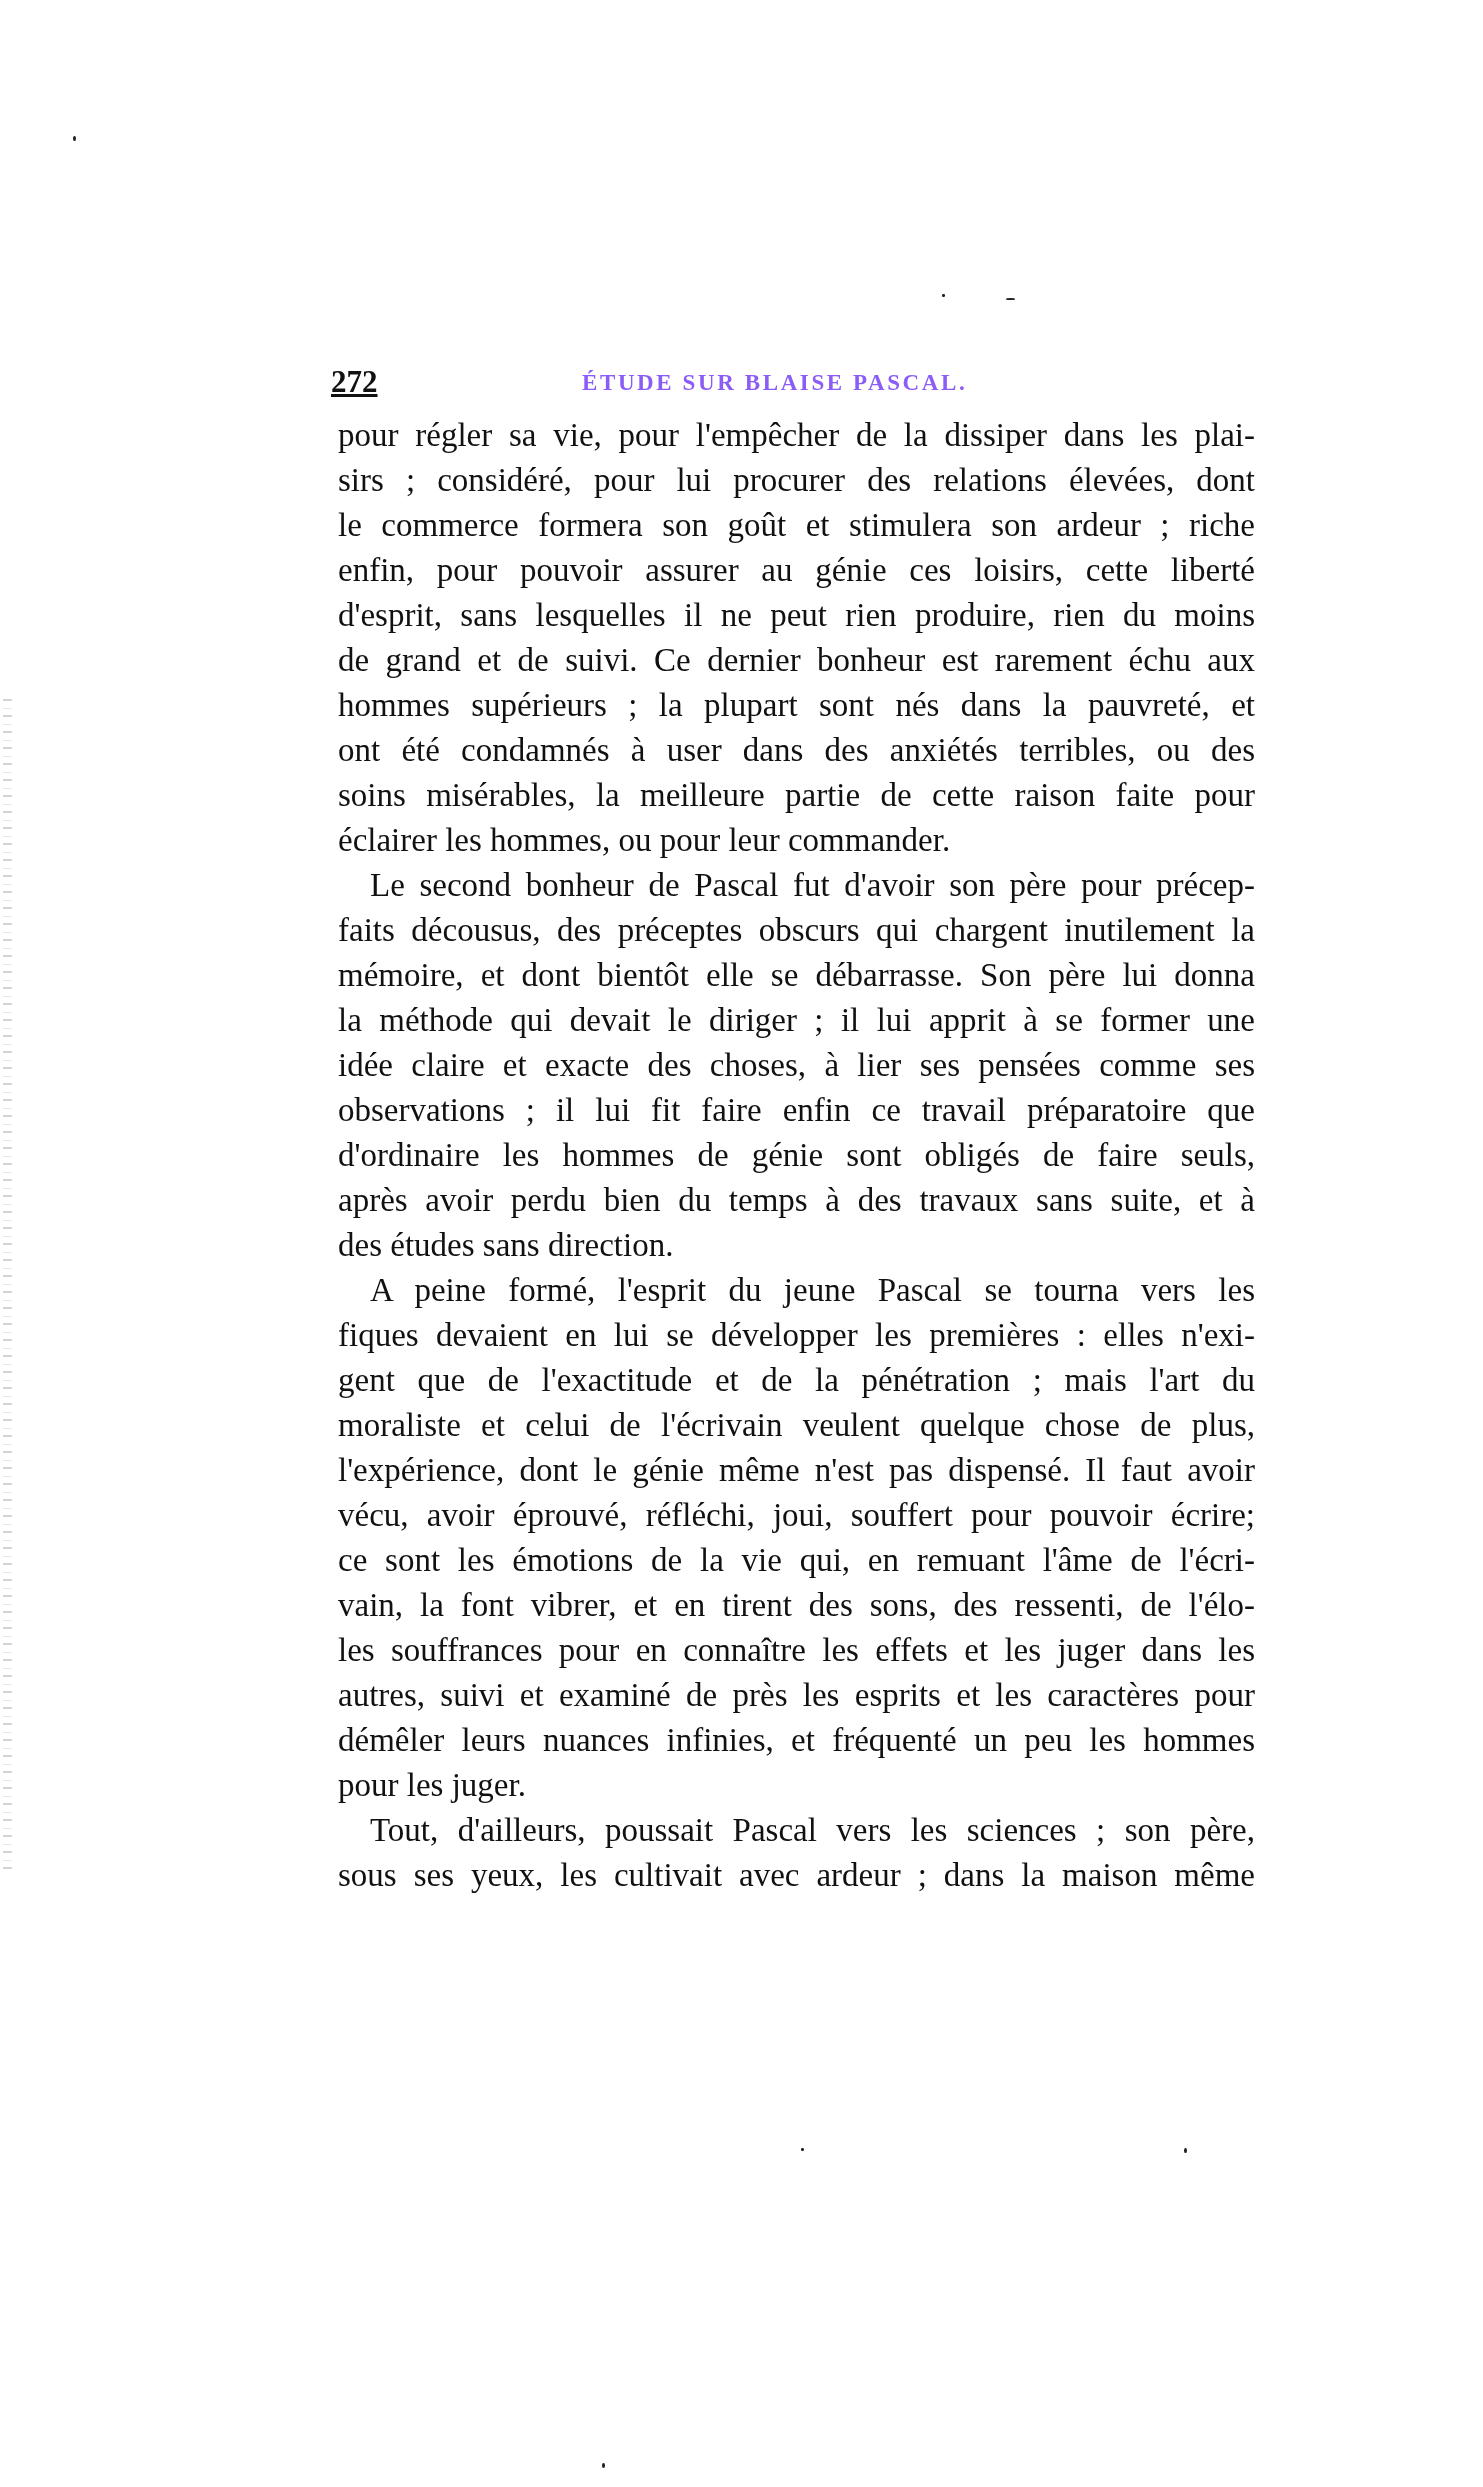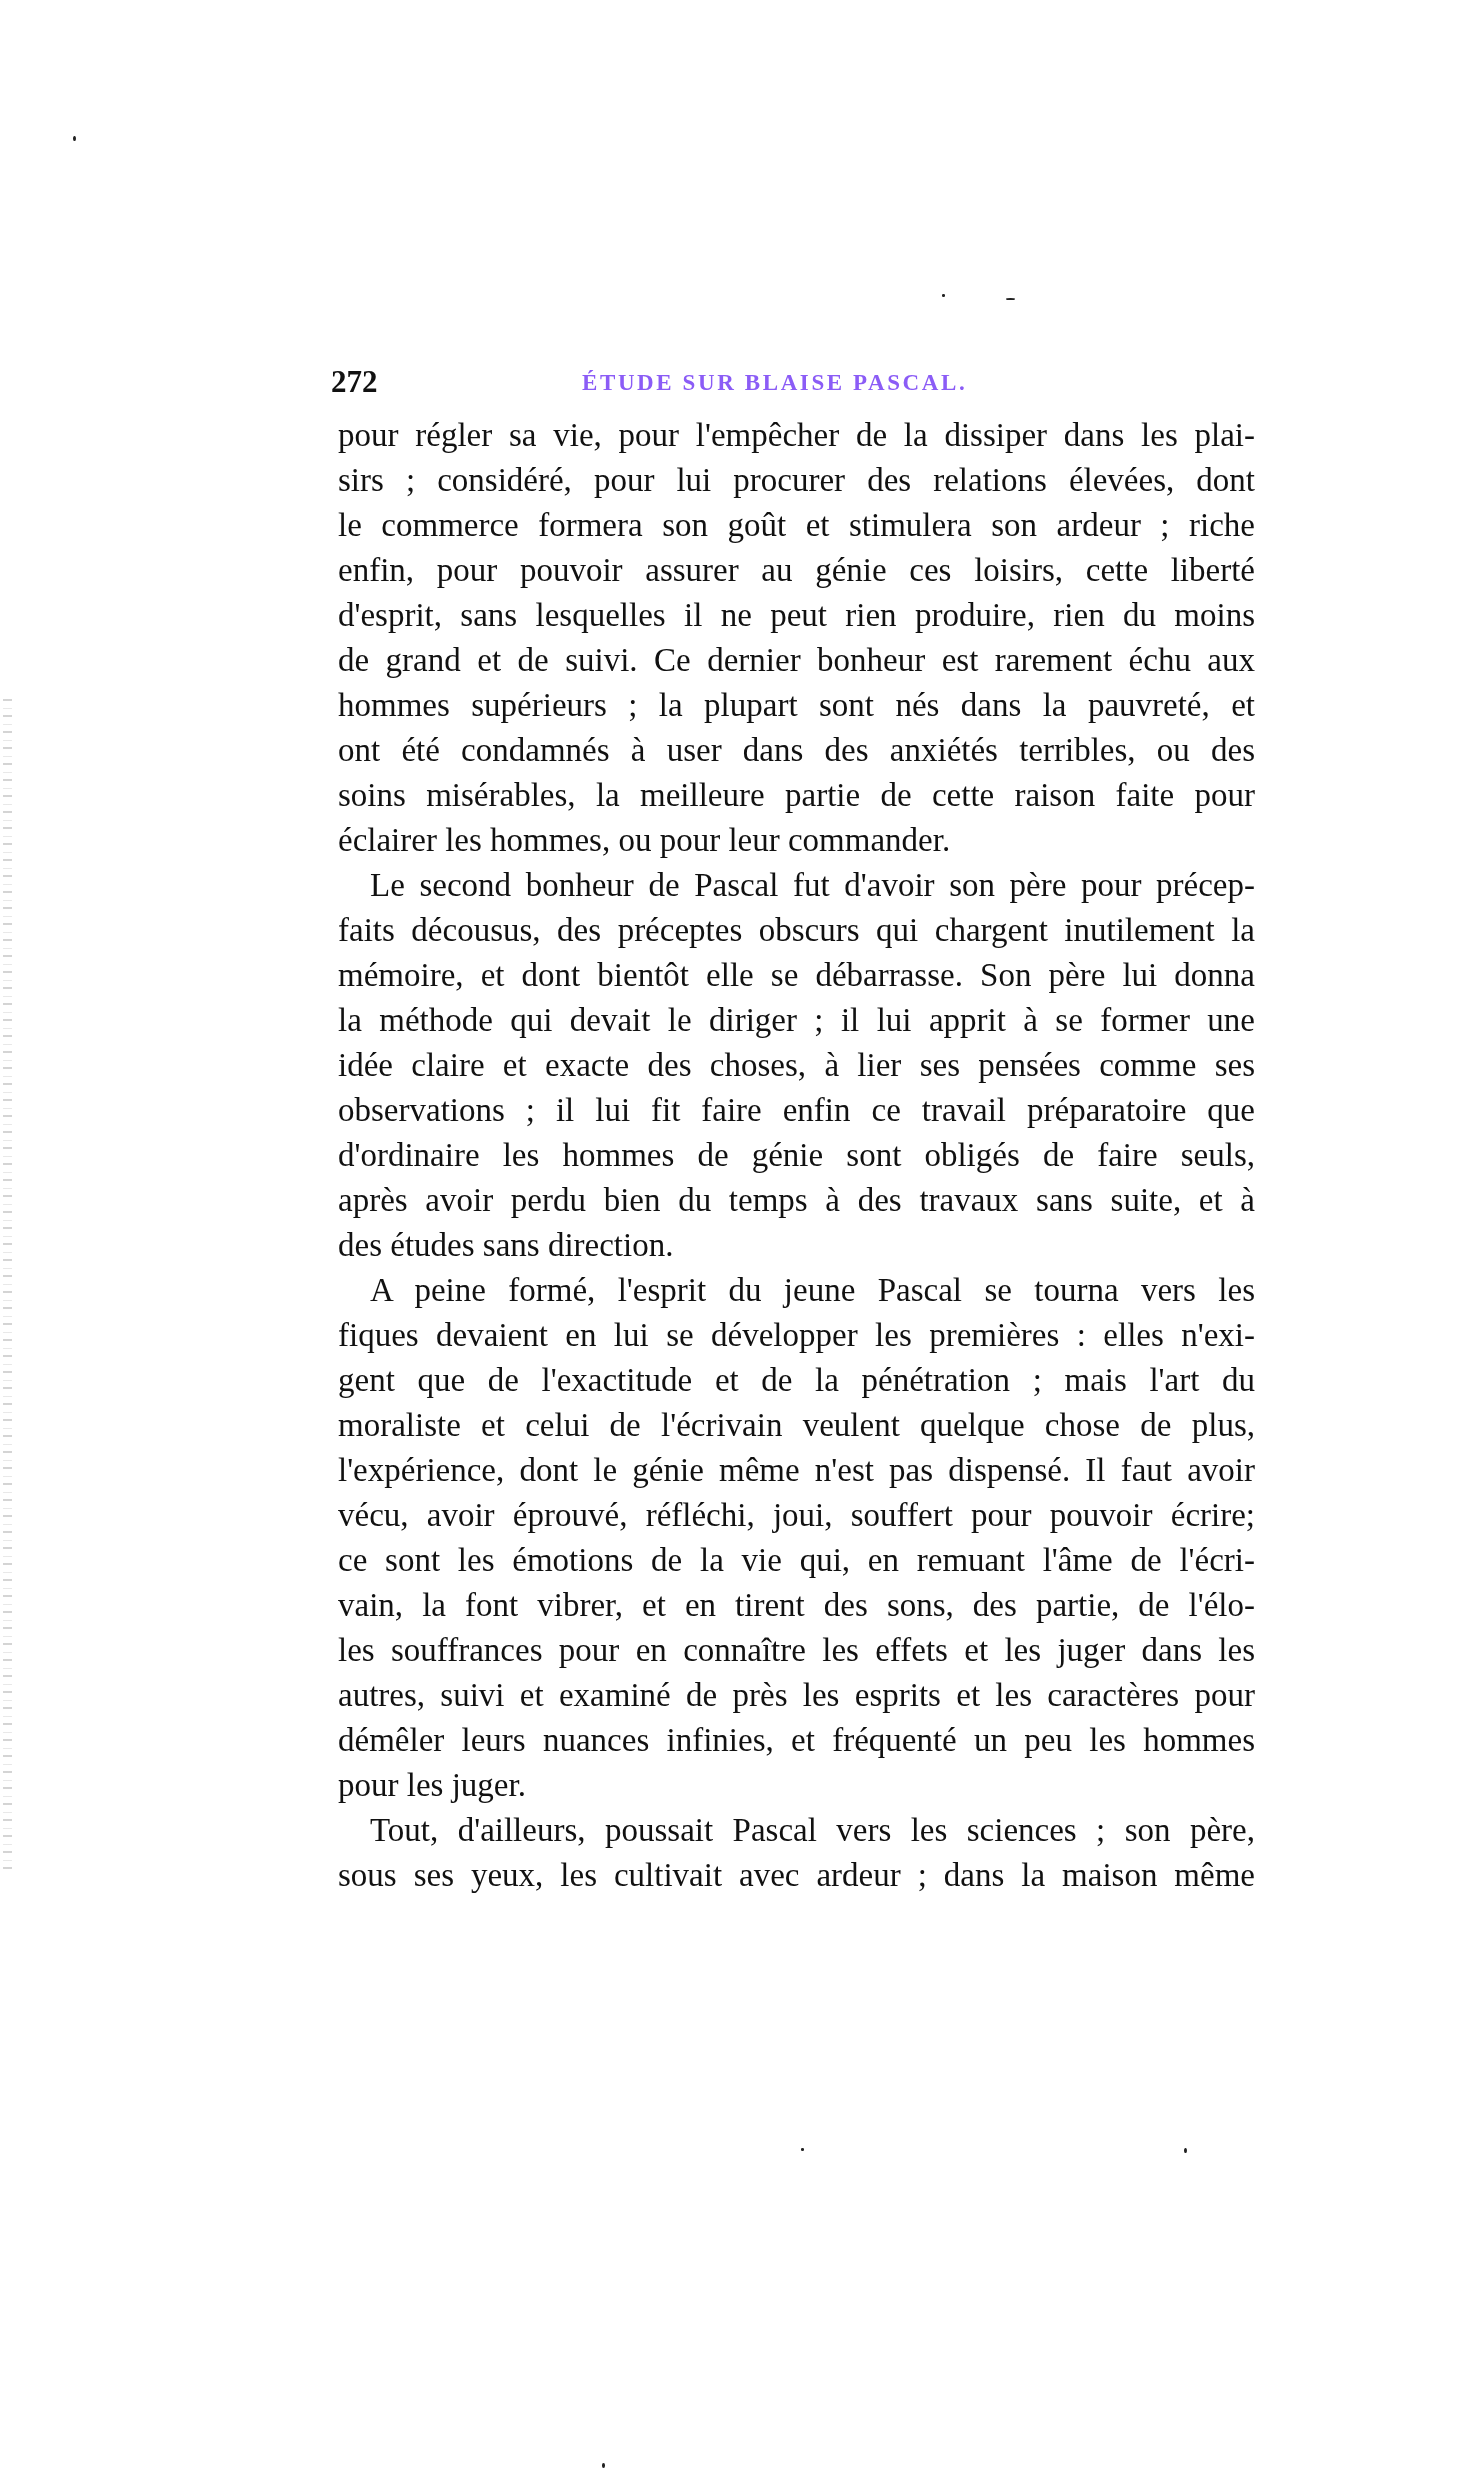--- a/index.html
+++ b/index.html
@@ -8,21 +8,21 @@
   .scan-edge {
     position: absolute; left: 3.4px; top: 699px; width: 8.5px; height: 1176px;
     background-image: repeating-linear-gradient(to bottom, rgba(0,0,0,0.28) 0 1.7px, transparent 1.7px 9.4px, rgba(0,0,0,0.15) 9.4px 10.2px, transparent 10.2px 16px);
     opacity: 0.6;
   }
   .speck { position: absolute; background: #222; border-radius: 50%; }
   .running-head { position: absolute; left: 331px; top: 363px; width: 916px; height: 38px; }
   .page-number {
     position: absolute; left: 0; top: 0;
     font-family: "Liberation Serif", serif; font-weight: bold;
-    font-size: 31px; line-height: 38px; color: #111;
+    font-size: 31px; line-height: 38px; color: #111; text-decoration: underline;
   }
   .head-title {
     position: absolute; left: 251px; top: 3.4px;
     font-family: "Liberation Serif", serif; font-weight: bold;
     font-size: 23px; line-height: 34px; letter-spacing: 2.6px; color: #8b5cf6;
   }
   .body-text {
     position: absolute; left: 338px; top: 413px; width: 917px;
     font-family: "Liberation Serif", serif;
     font-size: 33px; color: #111;
@@ -72,21 +72,21 @@
       <span class="line">d'ordinaire les hommes de génie sont obligés de faire seuls,</span>
       <span class="line">après avoir perdu bien du temps à des travaux sans suite, et à</span>
       <span class="line last">des études sans direction.</span>
       <span class="line indent">A peine formé, l'esprit du jeune Pascal se tourna vers les</span>
       <span class="line">fiques devaient en lui se développer les premières : elles n'exi-</span>
       <span class="line">gent que de l'exactitude et de la pénétration ; mais l'art du</span>
       <span class="line">moraliste et celui de l'écrivain veulent quelque chose de plus,</span>
       <span class="line">l'expérience, dont le génie même n'est pas dispensé. Il faut avoir</span>
       <span class="line">vécu, avoir éprouvé, réfléchi, joui, souffert pour pouvoir écrire;</span>
       <span class="line">ce sont les émotions de la vie qui, en remuant l'âme de l'écri-</span>
-      <span class="line">vain, la font vibrer, et en tirent des sons, des partie, de l'élo-</span>
+      <span class="line">vain, la font vibrer, et en tirent des sons, des ressenti, de l'élo-</span>
       <span class="line">les souffrances pour en connaître les effets et les juger dans les</span>
       <span class="line">autres, suivi et examiné de près les esprits et les caractères pour</span>
       <span class="line">démêler leurs nuances infinies, et fréquenté un peu les hommes</span>
       <span class="line last">pour les juger.</span>
       <span class="line indent">Tout, d'ailleurs, poussait Pascal vers les sciences ; son père,</span>
       <span class="line">sous ses yeux, les cultivait avec ardeur ; dans la maison même</span>
     </div>
 </div>
 
 

